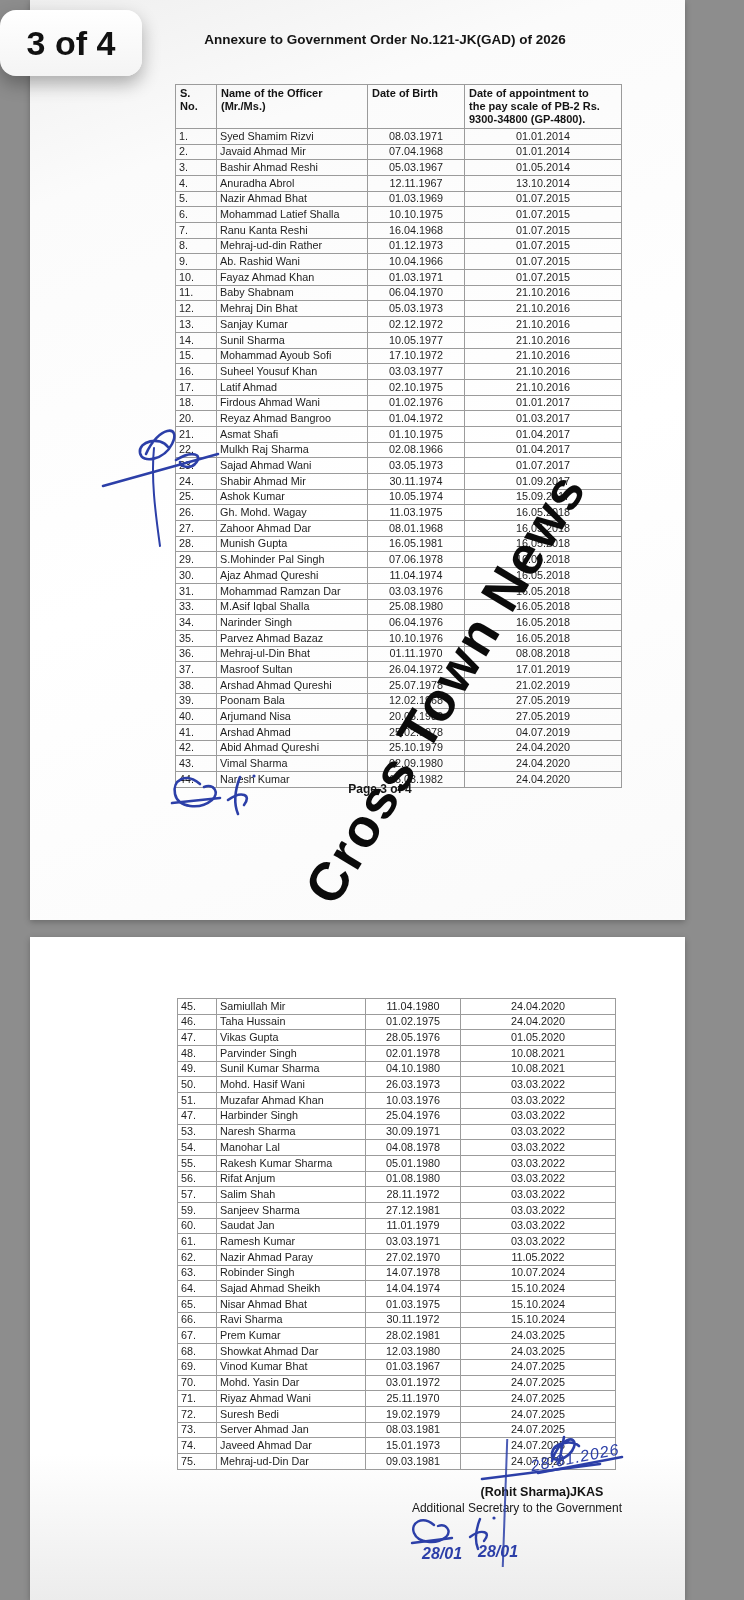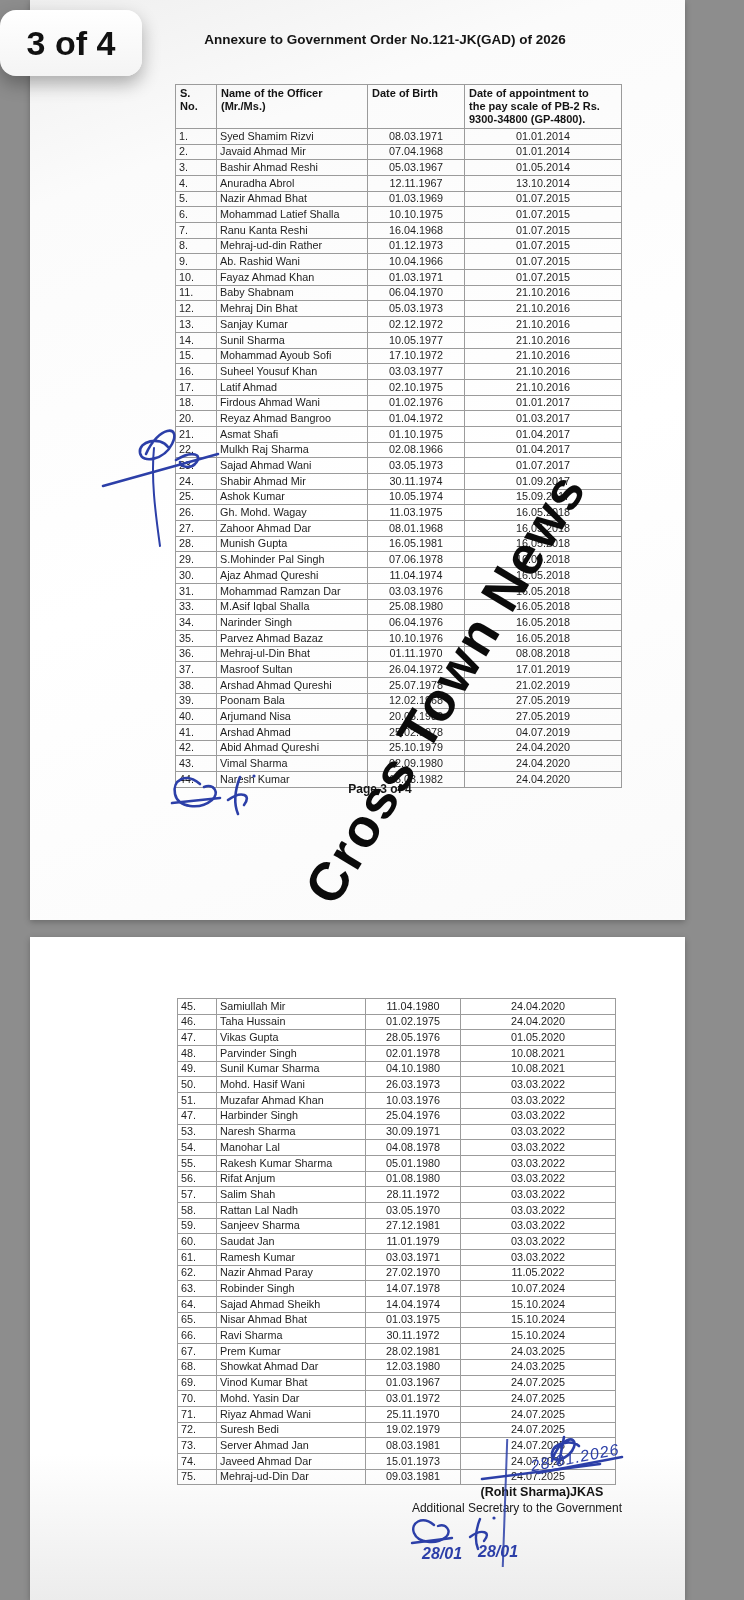--- a/index.html
+++ b/index.html
@@ -434,26 +434,20 @@
             <td class="c2">01.08.1980</td>
             <td class="c3">03.03.2022</td>
           </tr>
           <tr>
             <td class="c0">57.</td>
             <td class="c1">Salim Shah</td>
             <td class="c2">28.11.1972</td>
             <td class="c3">03.03.2022</td>
           </tr>
           <tr>
-            <td class="c0">58.</td>
-            <td class="c1">Rattan Lal Nadh</td>
-            <td class="c2">03.05.1970</td>
-            <td class="c3">03.03.2022</td>
-          </tr>
-          <tr>
             <td class="c0">59.</td>
             <td class="c1">Sanjeev Sharma</td>
             <td class="c2">27.12.1981</td>
             <td class="c3">03.03.2022</td>
           </tr>
           <tr>
             <td class="c0">60.</td>
             <td class="c1">Saudat Jan</td>
             <td class="c2">11.01.1979</td>
             <td class="c3">03.03.2022</td>

